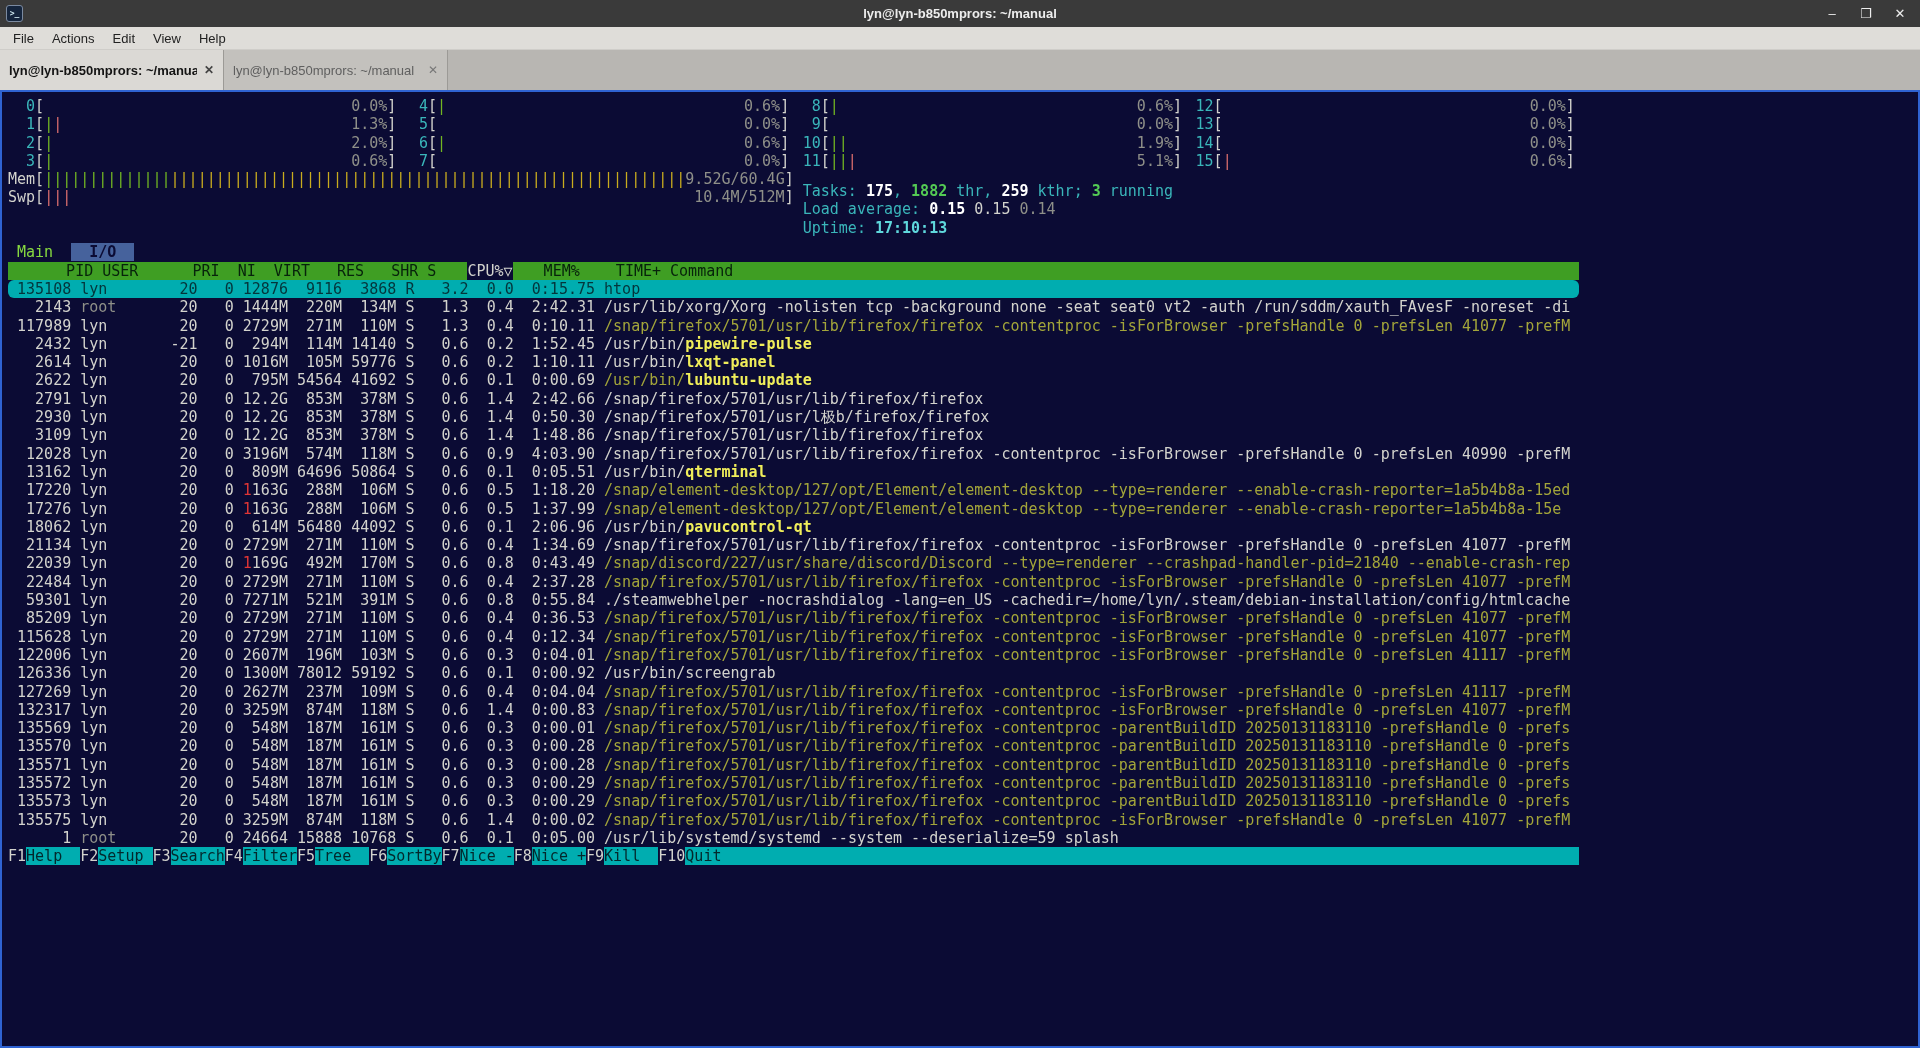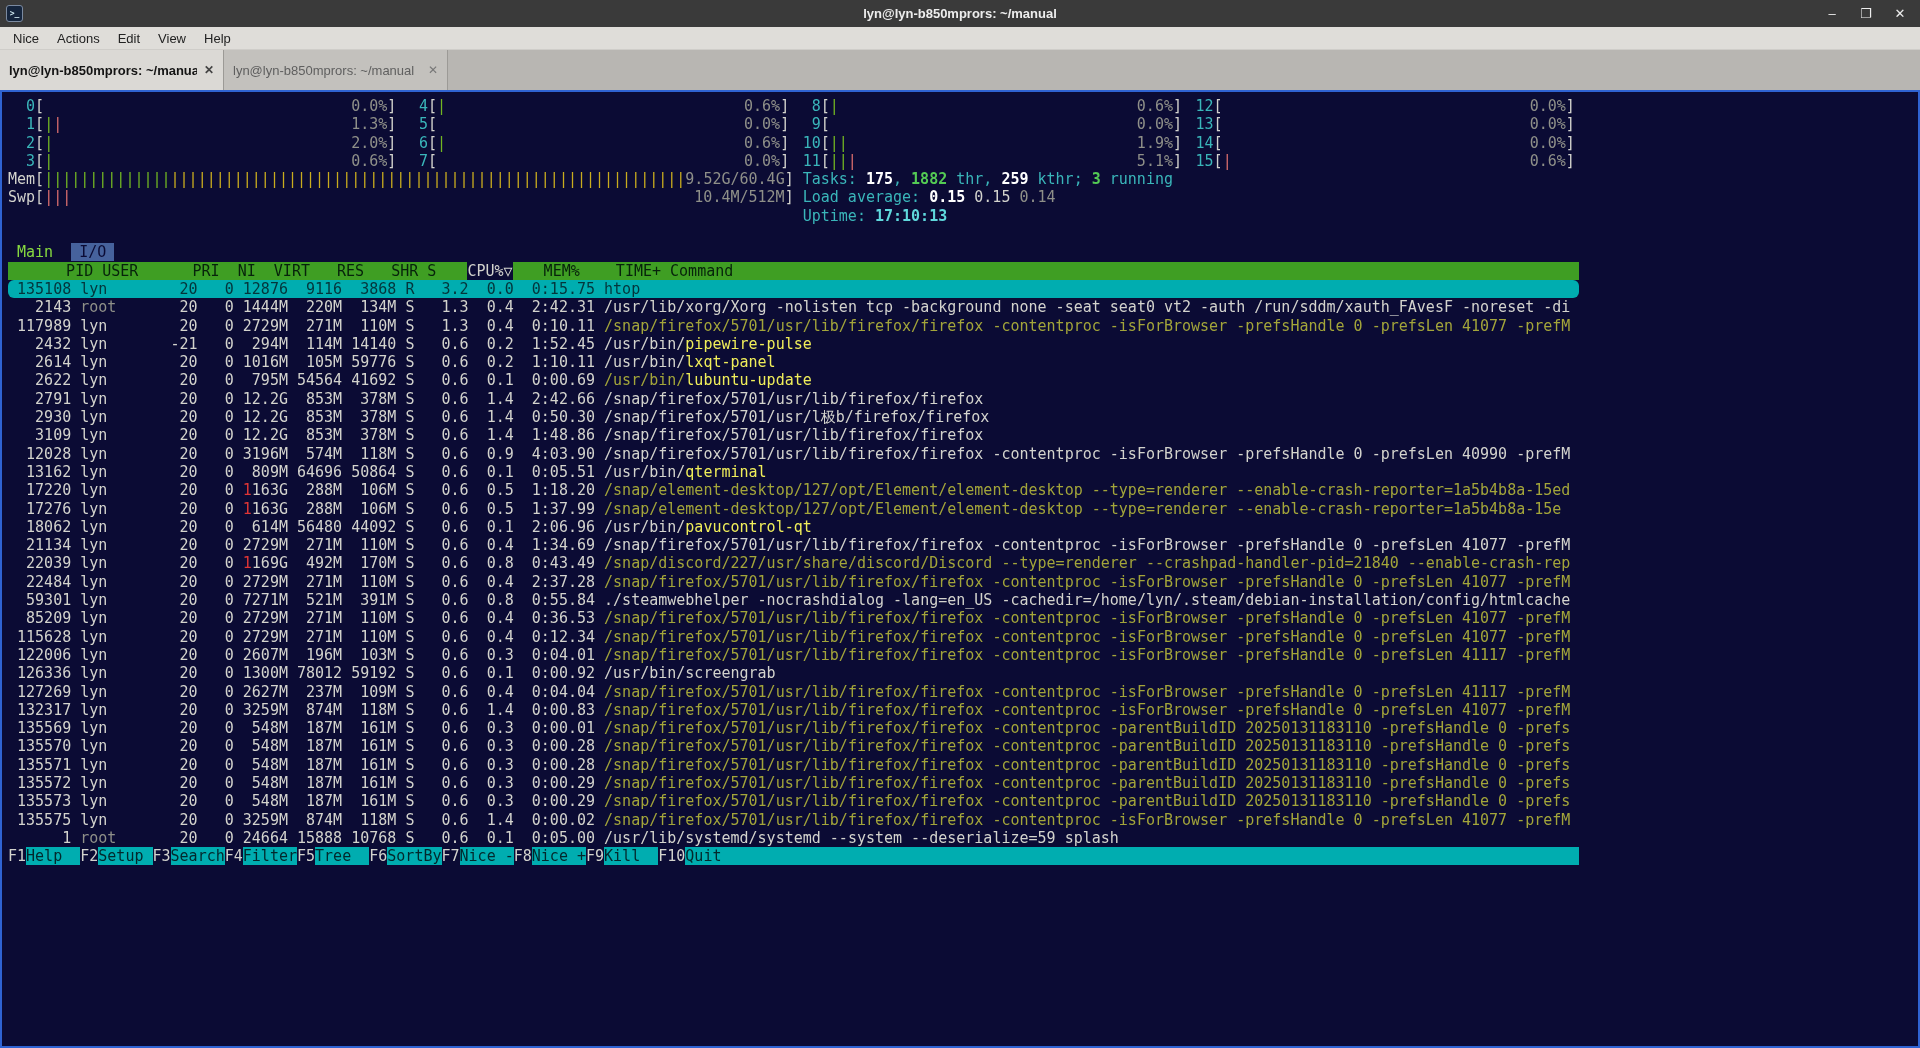--- a/index.html
+++ b/index.html
@@ -34,37 +34,37 @@
   .tab.active .tab-label{font-weight:bold;}
   .tab-close{margin-left:7px;font-size:12px;color:#444;}
   .tab.inactive .tab-close{color:#777;}
 
   
   .terminal{flex:1 1 auto;background:var(--bg);border:2px solid #2f63d2;position:relative;overflow:hidden;}
   .screen{position:absolute;inset:0;padding:5px 0 0 6px;font-family:"DejaVu Sans Mono",monospace;
           font-size:15px;line-height:18.31px;color:var(--fg);}
   .tline{white-space:pre;position:relative;height:18.31px;overflow:visible;}
   .gauge{position:absolute;top:0;}
-  .rcol{position:absolute;top:0;left:88ch;}
+  .rcol{position:absolute;top:12px;left:88ch;}
 
   .cyan{color:var(--cyan);}
   .bcyan{color:var(--bcyan);font-weight:bold;}
   .dim{color:var(--dim);}
   .fg{color:var(--fg);}
   .bw{color:#ffffff;font-weight:bold;}
   .bgreen{color:var(--bgreen);font-weight:bold;}
   .olive{color:var(--olive);}
-  .yellow{color:var(--yellow);font-weight:normal;}
+  .yellow{color:var(--yellow);font-weight:bold;}
   .red{color:var(--red);}
   .mgreen{color:var(--mgreen);}
   .myellow{color:var(--myellow);}
   .mred{color:var(--mred);}
 
   .scr-cur{color:#86d940;}
-  .scr-oth{background:#46629c;color:#0b0b34;padding:0 8px;}
+  .scr-oth{background:#46629c;color:#0b0b34;padding:0 18px;font-weight:bold;}
 
   .hline{width:174ch;background:var(--hdrbg);color:#07230b;}
   .hline span{color:#07230b;margin-left:22px;}
   .hline span.hdr-sort{background:var(--bg);color:var(--fg);}
 
   .trow{width:174ch;}
   .trow.sel{background:var(--selbg);border-radius:6px;}
   .trow.sel span{color:var(--selfg) !important;font-weight:normal !important;}
 
   .fbar{width:174ch;background:var(--fbarbg);color:#03282c;}
@@ -80,21 +80,21 @@
     <div class="tb-icon">&gt;_</div>
     <div class="tb-title">lyn@lyn-b850mprors: ~/manual</div>
     <div class="tb-btns">
       <div class="tb-btn">–</div>
       <div class="tb-btn">❐</div>
       <div class="tb-btn">✕</div>
     </div>
   </div>
 
   <div class="menubar">
-      <div class="menu-item">Nice</div>
+      <div class="menu-item">File</div>
       <div class="menu-item">Actions</div>
       <div class="menu-item">Edit</div>
       <div class="menu-item">View</div>
       <div class="menu-item">Help</div>
     </div>
 
   <div class="tabbar">
       <div class="tab active">
         <span class="tab-label">lyn@lyn-b850mprors: ~/manual</span>
         <span class="tab-close">✕</span>

